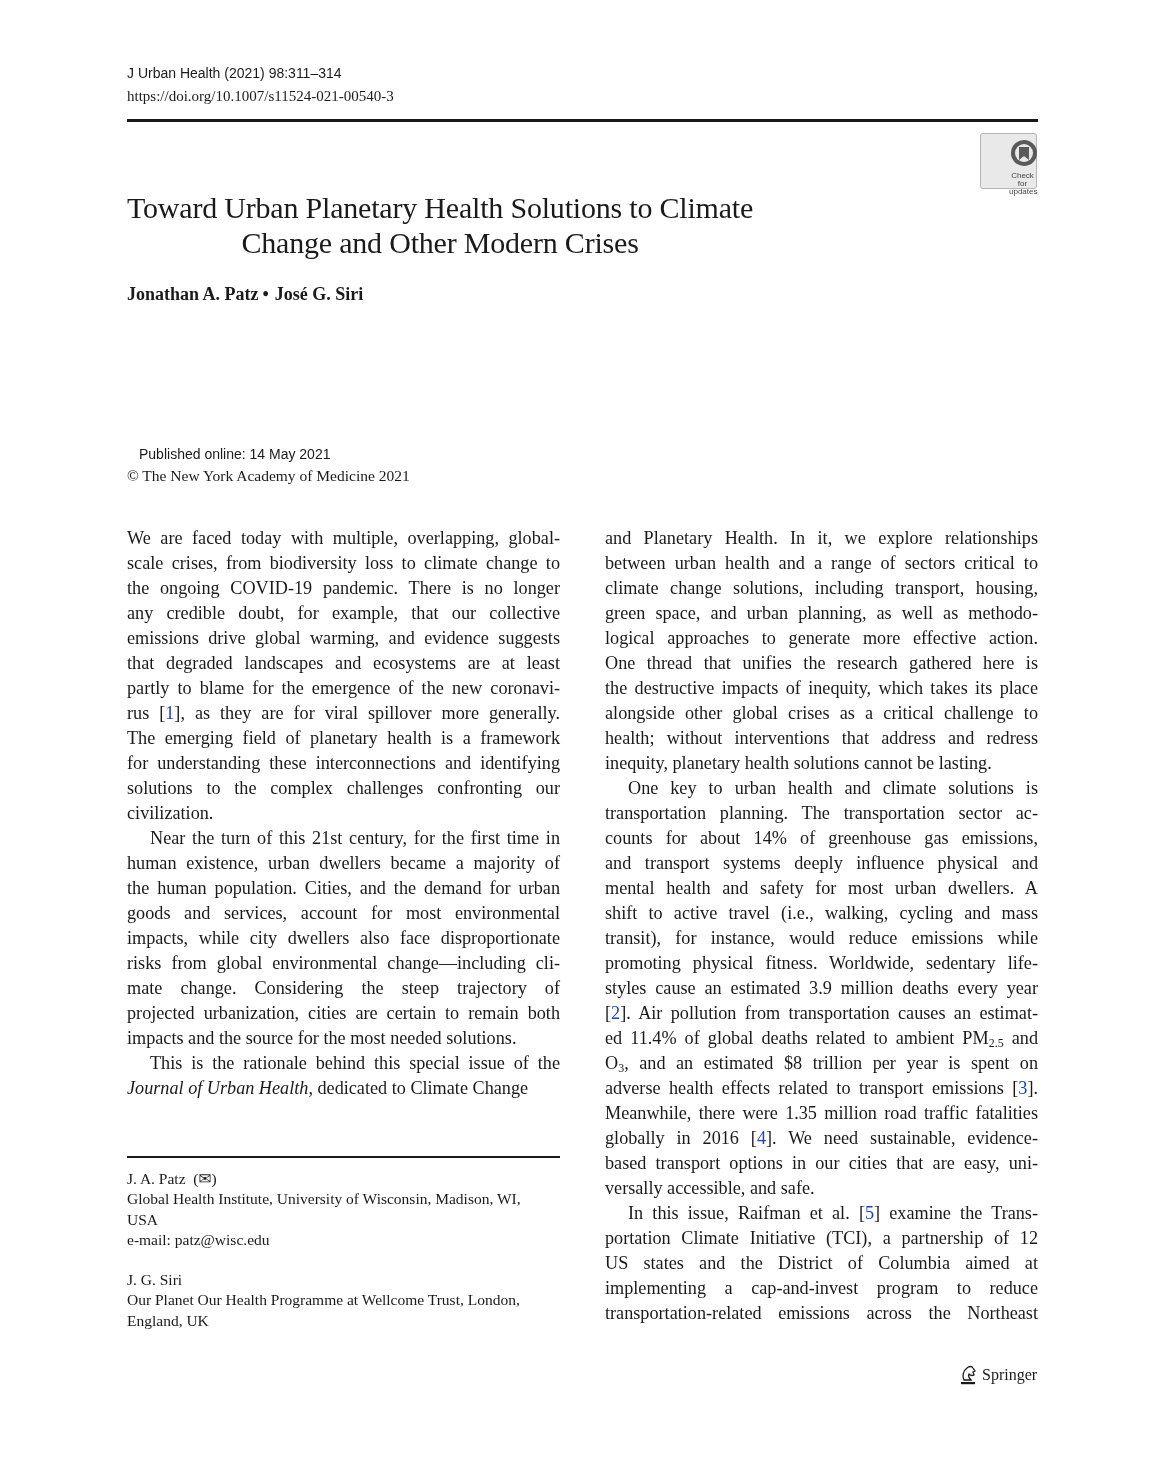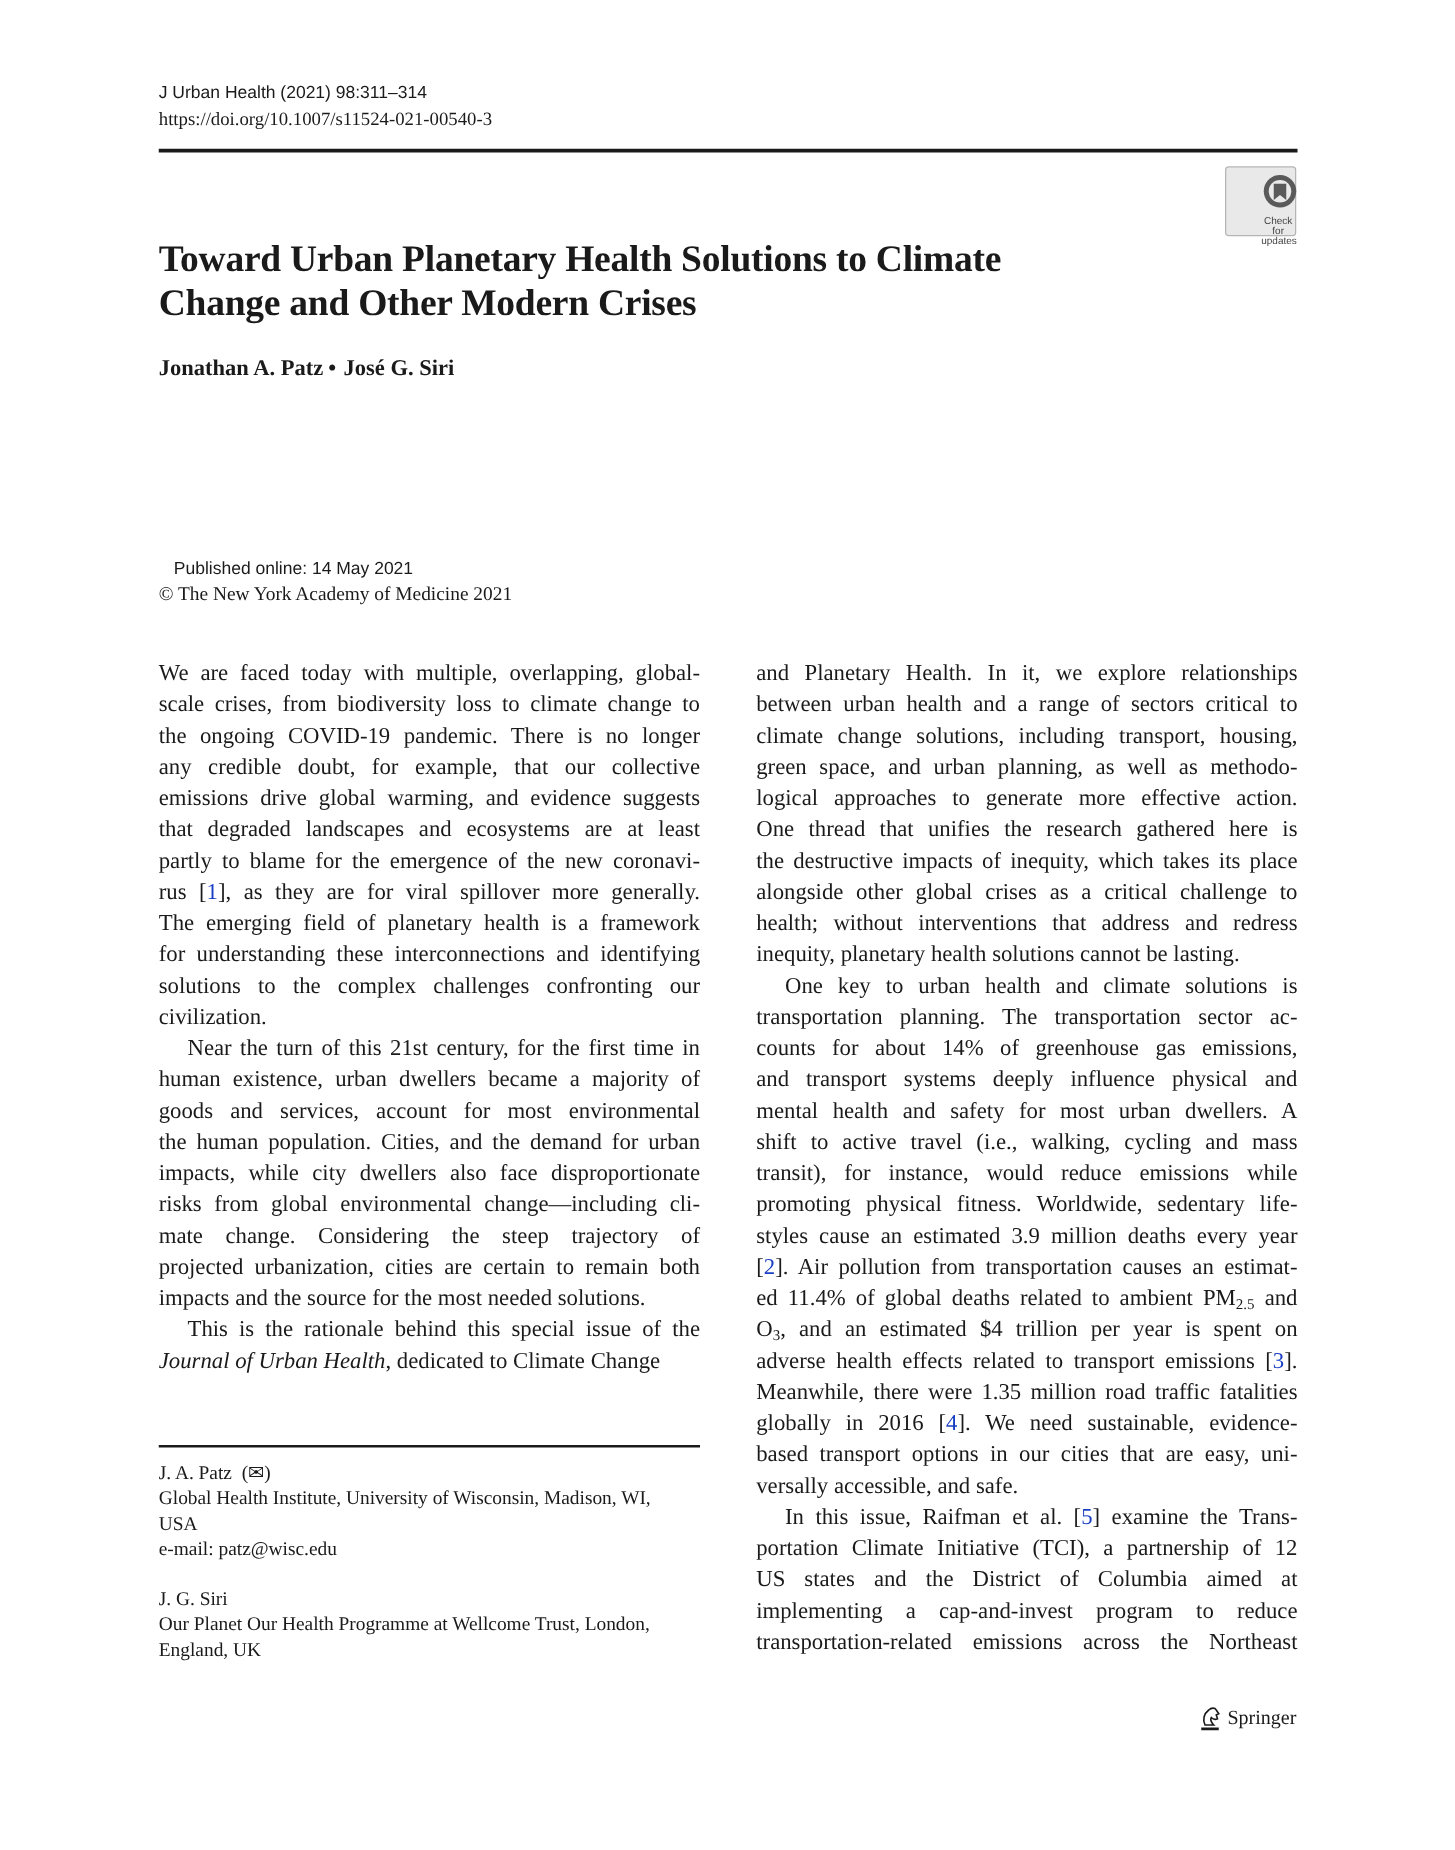--- a/index.html
+++ b/index.html
@@ -9,21 +9,21 @@
   .serif { font-family: "Liberation Serif", "DejaVu Serif", serif; }
 
   #journal-line { left: 127px; top: 65px; font-size: 14px; }
   #doi-line { left: 127px; top: 88px; font-size: 15px; }
   #header-rule { left: 127px; top: 119px; width: 911px; height: 3px; background: #1a1a1a; }
 
   #check-updates { left: 980px; top: 133px; width: 57px; height: 56px; border: 1px solid #b5b5b5; border-radius: 3px; background: #e9e9e9; box-sizing: border-box; text-align: center; padding-left: 28px; }
   #check-updates .badge { width: 30px; height: 30px; margin: 4px auto 0; }
   #check-updates .lbl { font-size: 8px; line-height: 8px; color: #444; }
 
-  #title { left: 127px; top: 190px; font-size: 30px; font-weight: bold; line-height: 35px; letter-spacing: -0.2px; }
+  #title { left: 127px; top: 190px; font-size: 30px; font-weight: normal; line-height: 35px; letter-spacing: -0.2px; text-align: center; }
   #authors { left: 127px; top: 284px; font-size: 18px; font-weight: bold; }
   #authors .dot { font-weight: bold; padding: 0 6px 0 4px; }
 
   #published { left: 127px; top: 446px; font-size: 14px; margin-left: 12px; }
   #copyright { left: 127px; top: 467px; font-size: 15.5px; }
 
   .col { position: absolute; font-size: 18.2px; line-height: 25px; }
   .col .ln { display: block; white-space: nowrap; text-align: justify; text-align-last: justify; height: 25px; }
   .col .ln.last { text-align-last: left; }
   .col .ln.ind { text-indent: 23px; }
@@ -76,22 +76,22 @@
   <span class="ln">emissions drive global warming, and evidence suggests</span>
   <span class="ln">that degraded landscapes and ecosystems are at least</span>
   <span class="ln">partly to blame for the emergence of the new coronavi-</span>
   <span class="ln"><span>rus [</span><span class="ref">1</span><span>], as they are for viral spillover more generally.</span></span>
   <span class="ln">The emerging field of planetary health is a framework</span>
   <span class="ln">for understanding these interconnections and identifying</span>
   <span class="ln">solutions to the complex challenges confronting our</span>
   <span class="ln last">civilization.</span>
   <span class="ln ind">Near the turn of this 21st century, for the first time in</span>
   <span class="ln">human existence, urban dwellers became a majority of</span>
+  <span class="ln">the human population. Cities, and the demand for urban</span>
   <span class="ln">goods and services, account for most environmental</span>
-  <span class="ln">the human population. Cities, and the demand for urban</span>
   <span class="ln">impacts, while city dwellers also face disproportionate</span>
   <span class="ln">risks from global environmental change—including cli-</span>
   <span class="ln">mate change. Considering the steep trajectory of</span>
   <span class="ln">projected urbanization, cities are certain to remain both</span>
   <span class="ln last">impacts and the source for the most needed solutions.</span>
   <span class="ln ind">This is the rationale behind this special issue of the</span>
   <span class="ln last"><i>Journal of Urban Health</i><span>, dedicated to Climate Change</span></span>
 </div>
 
 <div id="col-right" class="col serif">
@@ -109,21 +109,21 @@
   <span class="ln">transportation planning. The transportation sector ac-</span>
   <span class="ln">counts for about 14% of greenhouse gas emissions,</span>
   <span class="ln">and transport systems deeply influence physical and</span>
   <span class="ln">mental health and safety for most urban dwellers. A</span>
   <span class="ln">shift to active travel (i.e., walking, cycling and mass</span>
   <span class="ln">transit), for instance, would reduce emissions while</span>
   <span class="ln">promoting physical fitness. Worldwide, sedentary life-</span>
   <span class="ln">styles cause an estimated 3.9 million deaths every year</span>
   <span class="ln"><span>[</span><span class="ref">2</span><span>]. Air pollution from transportation causes an estimat-</span></span>
   <span class="ln"><span>ed 11.4% of global deaths related to ambient PM</span><sub>2.5</sub><span> and</span></span>
-  <span class="ln"><span>O</span><sub>3</sub><span>, and an estimated $4 trillion per year is spent on</span></span>
+  <span class="ln"><span>O</span><sub>3</sub><span>, and an estimated $8 trillion per year is spent on</span></span>
   <span class="ln"><span>adverse health effects related to transport emissions [</span><span class="ref">3</span><span>].</span></span>
   <span class="ln">Meanwhile, there were 1.35 million road traffic fatalities</span>
   <span class="ln"><span>globally in 2016 [</span><span class="ref">4</span><span>]. We need sustainable, evidence-</span></span>
   <span class="ln">based transport options in our cities that are easy, uni-</span>
   <span class="ln last">versally accessible, and safe.</span>
   <span class="ln ind"><span>In this issue, Raifman et al. [</span><span class="ref">5</span><span>] examine the Trans-</span></span>
   <span class="ln">portation Climate Initiative (TCI), a partnership of 12</span>
   <span class="ln">US states and the District of Columbia aimed at</span>
   <span class="ln">implementing a cap-and-invest program to reduce</span>
   <span class="ln">transportation-related emissions across the Northeast</span>

